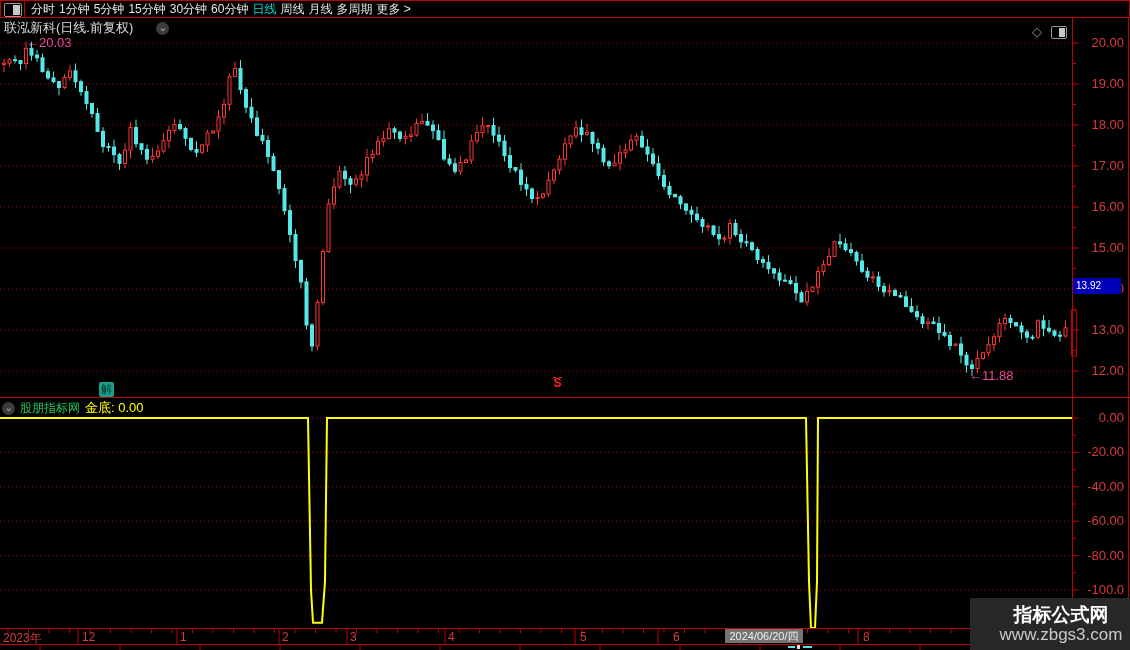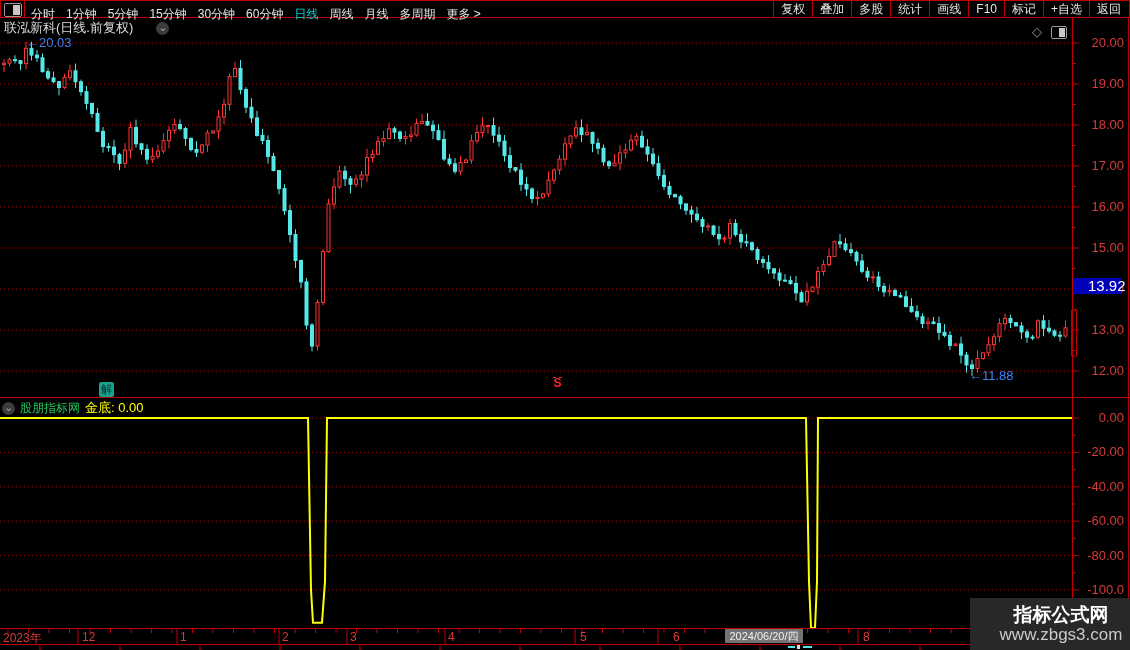--- a/index.html
+++ b/index.html
@@ -4,46 +4,46 @@
 <style>
   html,body{margin:0;padding:0;background:#000;}
   body{width:1130px;height:650px;position:relative;overflow:hidden;
        font-family:"Liberation Sans","DejaVu Sans",sans-serif;}
   .abs{position:absolute;}
   
   #toolbar{left:0;top:0;width:1130px;height:18px;border:1px solid #c00000;box-sizing:border-box;background:#000;z-index:6;}
   #panel-toggle{left:3px;top:2px;width:16px;height:12px;border:1px solid #9a9a9a;border-radius:2px;}
   #panel-toggle .fill{position:absolute;right:1px;top:1px;bottom:1px;width:7px;background:#c8c8c8;}
   #tb-sep{left:23px;top:0;width:1px;height:17px;background:#c00000;}
-  #tb-left{left:30px;top:0;height:27px;display:flex;align-items:center;gap:11px;}
+  #tb-left{left:30px;top:0;height:27px;display:flex;gap:4px;}
   .tbi{color:#e6e6e6;font-size:12px;white-space:nowrap;cursor:default;}
   .tbi.active{color:#00dcdc;}
   #tb-right{right:1px;top:0;height:16px;display:flex;align-items:stretch;}
   .tbr{color:#e6e6e6;font-size:12px;padding:0 7px;border-left:1px solid #c00000;display:flex;align-items:center;white-space:nowrap;cursor:default;}
   
   #title-row{left:4px;top:19px;display:flex;align-items:center;gap:23px;z-index:4;}
   #stock-title{color:#dcdcdc;font-size:13px;}
   .circ-icon{width:13px;height:13px;border-radius:50%;background:#3c3c3c;color:#a8a8a8;
              font-size:11px;line-height:11px;text-align:center;display:inline-block;}
   
   #vline-axis{left:1072px;top:18px;width:1px;height:632px;background:#c00000;z-index:2;}
   #vline-right{left:1128px;top:0;width:1px;height:650px;background:#c00000;z-index:2;}
   #hline-divider{left:0;top:397px;width:1130px;height:1px;background:#c00000;z-index:3;}
   #timeline{left:0;top:628px;width:1130px;height:17px;border-top:1px solid #c00000;border-bottom:1px solid #c00000;box-sizing:border-box;z-index:3;}
   
   .axlb{left:1076px;width:48px;text-align:right;color:#d93a3a;font-size:13px;z-index:3;}
   
-  #high-label,#low-label{color:#3b82f6;font-size:13px;z-index:4;}
+  #high-label,#low-label{color:#ec4899;font-size:13px;z-index:4;}
   #s-marker{left:553px;top:377px;z-index:4;text-align:center;}
   #s-marker .dash{display:block;width:9px;border-top:1px dashed #ff2222;margin:0 auto 0;}
   #s-marker .s{color:#ff2222;font-size:12px;font-weight:bold;line-height:11px;display:block;}
   #jie-badge{left:99px;top:382px;width:15px;height:15px;background:#17a08c;color:#03322c;
              font-size:11px;line-height:15px;text-align:center;border-radius:2px;z-index:4;}
   #price-tag{left:1073px;top:278px;width:48px;height:16px;background:#0000b8;color:#fff;
-             font-size:15px;line-height:16px;padding-left:15px;box-sizing:border-box;z-index:5;}
+             font-size:10px;line-height:16px;padding-left:3px;box-sizing:border-box;z-index:5;}
   
   #ind-header{left:2px;top:399px;display:flex;align-items:center;gap:5px;z-index:4;}
   #ind-source{color:#22c55e;font-size:12px;}
   #ind-value{color:#ffff00;font-size:13px;}
   
   .tml{top:630px;color:#d93a3a;font-size:12px;z-index:4;white-space:nowrap;}
   #date-tag{left:725px;top:629px;width:78px;height:14px;background:#737373;color:#efefef;
             font-size:11px;line-height:14px;text-align:center;z-index:5;}
   
   #diamond-icon{left:1032px;top:24px;color:#999;font-size:13px;z-index:4;}
@@ -591,31 +591,20 @@
     <span class="tbi">5分钟</span>
     <span class="tbi">15分钟</span>
     <span class="tbi">30分钟</span>
     <span class="tbi">60分钟</span>
     <span class="tbi active">日线</span>
     <span class="tbi">周线</span>
     <span class="tbi">月线</span>
     <span class="tbi">多周期</span>
     <span class="tbi">更多 &gt;</span>
   </div>
-  <div id="tb-right" class="abs">
-    <span class="tbr">复权</span>
-    <span class="tbr">叠加</span>
-    <span class="tbr">多股</span>
-    <span class="tbr">统计</span>
-    <span class="tbr">画线</span>
-    <span class="tbr">F10</span>
-    <span class="tbr">标记</span>
-    <span class="tbr">+自选</span>
-    <span class="tbr">返回</span>
-  </div>
 </div>
 
 <div id="title-row" class="abs">
   <span id="stock-title">联泓新科(日线.前复权)</span>
   <span class="circ-icon">⌄</span>
 </div>
 
 <span id="diamond-icon" class="abs">◇</span>
 <div id="panel-icon2" class="abs">
     <span class="fill"></span>

